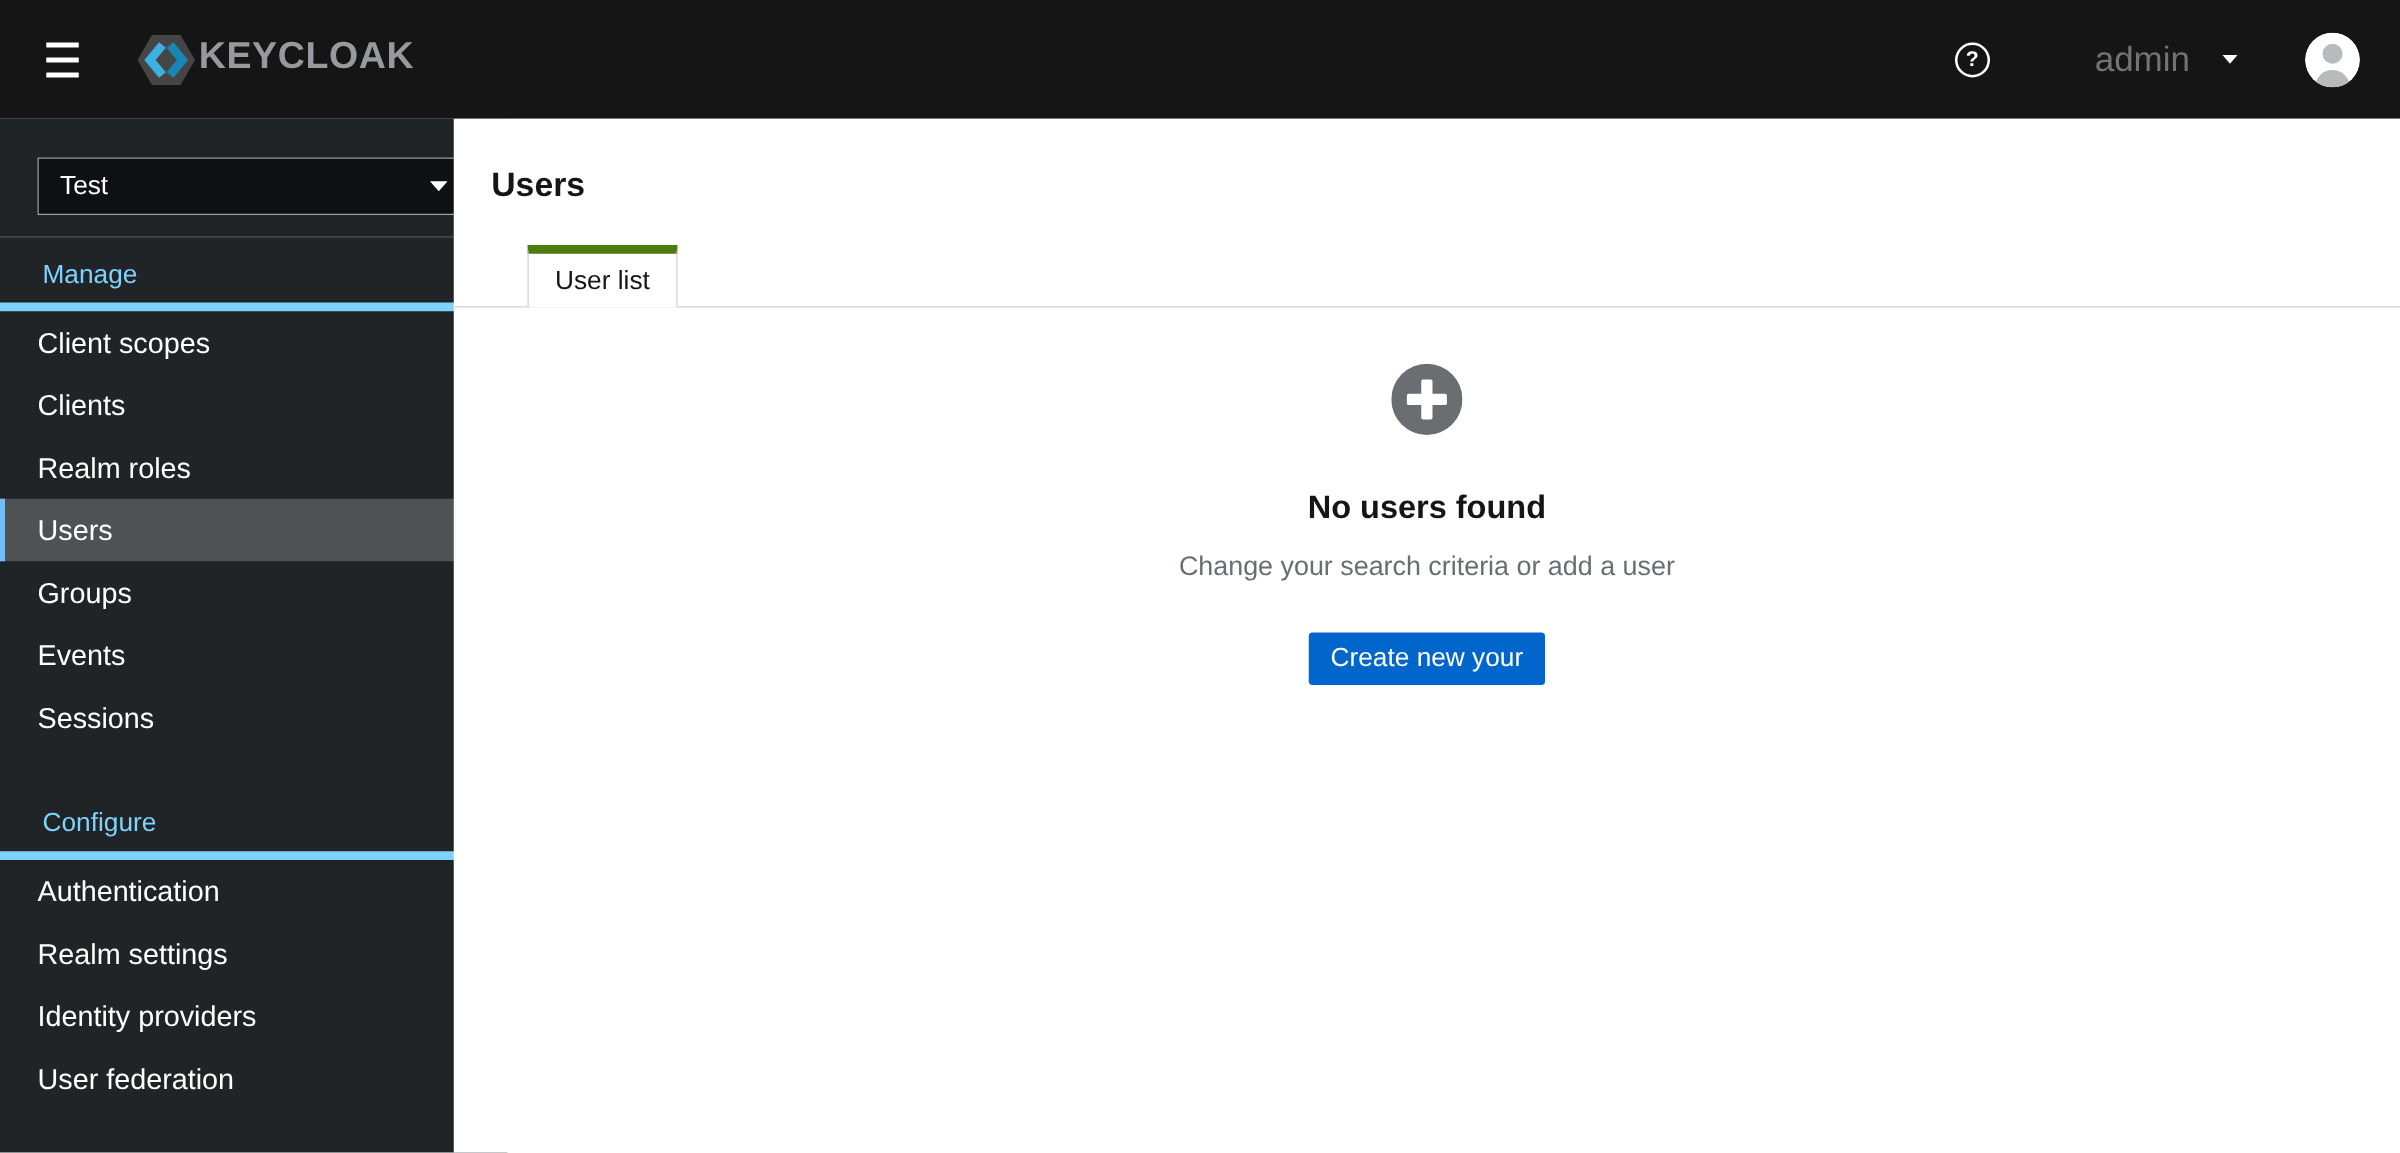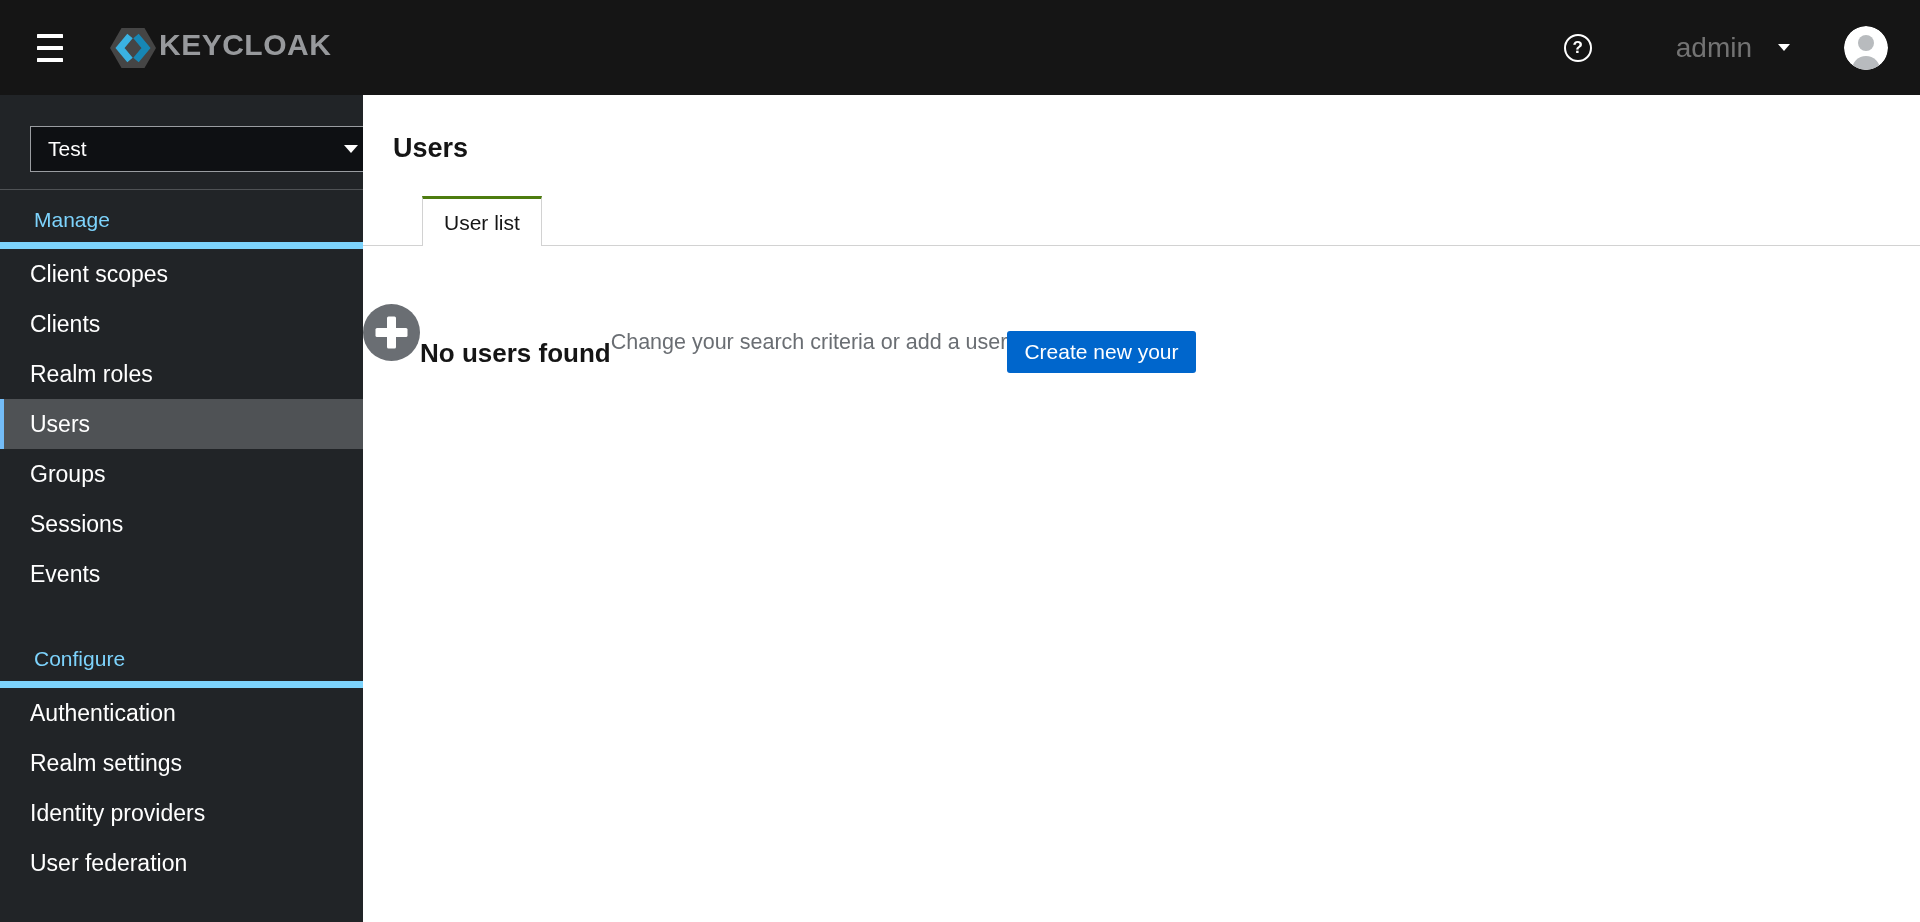--- a/index.html
+++ b/index.html
@@ -46,24 +46,24 @@
   .page-title { font-size:27px; font-weight:bold; color:#151515; }
   .page-desc-row { display:flex; align-items:center; margin-top:10px; }
   .page-desc { font-size:21px; color:#151515; }
   .learn-more { display:flex; align-items:center; margin-left:18px; color:#0066cc;
                 font-size:21px; text-decoration:none; cursor:pointer; }
   .ext-icon { margin-left:7px; }
 
   .tab-strip { margin-top:32px; height:50px; display:flex; border-bottom:1px solid #d2d2d2;
                padding-left:59px; }
   .tab { background:#fff; border:1px solid #d2d2d2; border-bottom:none;
-         border-top:3px solid #4d7c0f; margin-bottom:-1px; padding:16px 21px;
+         border-top:7px solid #4d7c0f; margin-bottom:-1px; padding:16px 21px;
          display:flex; align-items:center; font-size:21px; color:#151515; cursor:pointer; }
 
-  .empty-state { display:flex; align-items:center; margin-top:45px; }
+  .empty-state { display:flex; flex-direction:column; align-items:center; margin-top:45px; }
   .empty-icon { width:57px; height:57px; }
   .empty-title { margin-top:42px; font-size:26px; font-weight:bold; color:#151515; }
   .empty-body { margin-top:20px; font-size:21.5px; color:#6a6e73; }
   .primary-btn { margin-top:40px; height:42px; padding:0 17px; background:#0066cc; color:#fff;
                  border:none; border-radius:3px; font-size:21px; cursor:pointer;
                  font-family:"Liberation Sans", sans-serif; }
 </style>
 </head>
 <body>
 
@@ -115,22 +115,22 @@
   </div>
   <div class="realm-divider"></div>
 
   <div class="nav-section">
     <div class="nav-section-title">Manage</div>
     <div class="nav-item">Client scopes</div>
     <div class="nav-item">Clients</div>
     <div class="nav-item">Realm roles</div>
     <div class="nav-item current">Users</div>
     <div class="nav-item">Groups</div>
+    <div class="nav-item">Events</div>
     <div class="nav-item">Sessions</div>
-    <div class="nav-item">Events</div>
   </div>
 
   <div class="nav-section configure">
     <div class="nav-section-title">Configure</div>
     <div class="nav-item">Authentication</div>
     <div class="nav-item">Realm settings</div>
     <div class="nav-item">Identity providers</div>
     <div class="nav-item">User federation</div>
   </div>
 </nav>

